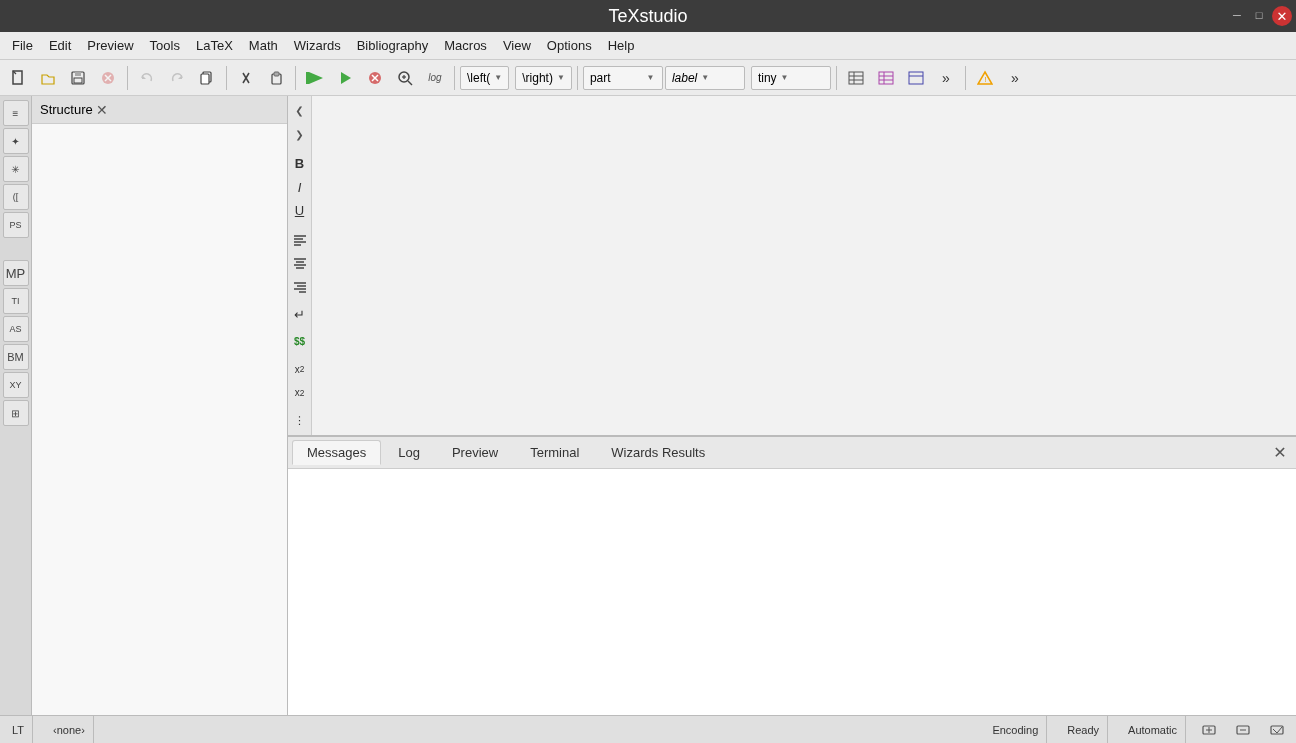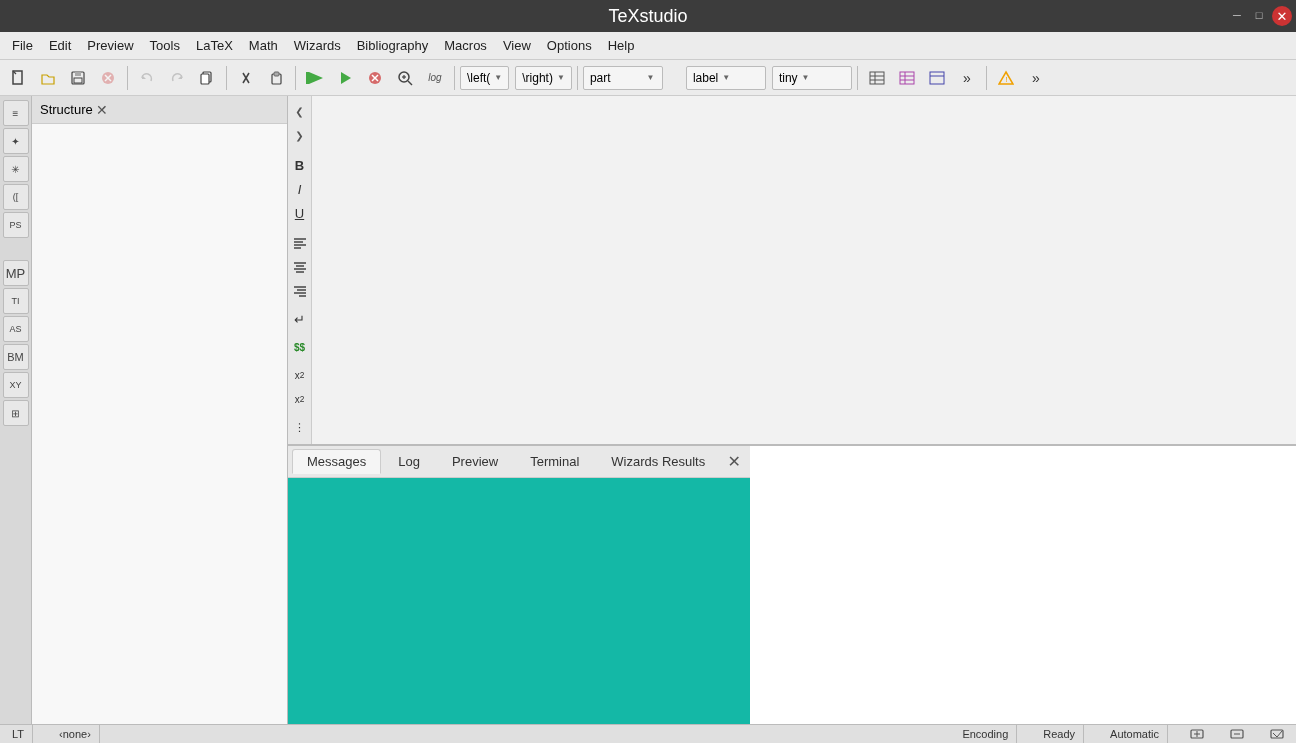--- a/index.html
+++ b/index.html
@@ -225,23 +225,24 @@
     
     #editor-body {
       flex: 1;
       background: #f2f2f2;
       overflow: hidden;
     }
 
     
     #bottom-panel {
       height: 280px;
-      background: #14b8a6;
+      background: #d946ef;
       border-top: 2px solid #bbb;
       display: flex;
+      flex-direction: column;
       flex-shrink: 0;
     }
     #bottom-tabs {
       display: flex;
       background: #e8e8e8;
       border-bottom: 1px solid #ccc;
       align-items: center;
       height: 32px;
       padding: 0 4px;
     }
@@ -273,29 +274,29 @@
     }
     #bottom-content {
       flex: 1;
       background: #ffffff;
       overflow: auto;
     }
 
     
     #status-bar {
       background: #e0e0e0;
-      height: 19px;
+      height: 28px;
       display: flex;
       align-items: center;
       padding: 0 8px;
       font-size: 11px;
       color: #333;
       border-top: 1px solid #bbb;
       flex-shrink: 0;
-      gap: 18px;
+      gap: 12px;
     }
     .status-item {
       padding: 0 8px;
       border-right: 1px solid #bbb;
       height: 100%;
       display: flex;
       align-items: center;
       white-space: nowrap;
     }
     .status-item:first-child { padding-left: 4px; }
@@ -436,21 +437,21 @@
     <span>\right)</span>
     <span class="arrow">▼</span>
   </div>
   <div class="tb-separator"></div>
 
   <div class="tb-dropdown" style="min-width:80px;gap:36px;">
     <span>part</span>
     <span class="arrow">▼</span>
   </div>
 
-  <div class="tb-dropdown" style="min-width:80px; margin-left:21px;">
+  <div class="tb-dropdown" style="min-width:80px; margin-left:0;font-style:italic;">
     <span>label</span>
     <span class="arrow">▼</span>
   </div>
 
   <div class="tb-dropdown" style="min-width:80px; margin-left:4px;">
     <span>tiny</span>
     <span class="arrow">▼</span>
   </div>
   <div class="tb-separator"></div>
 

